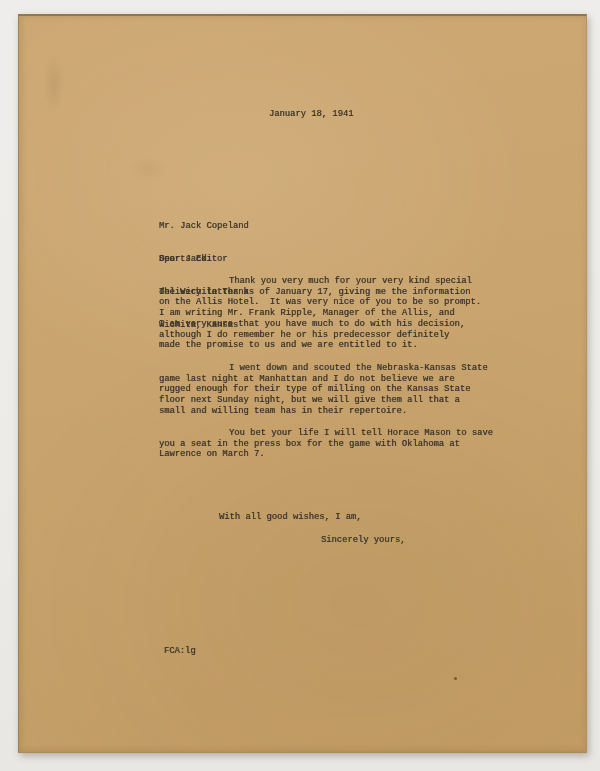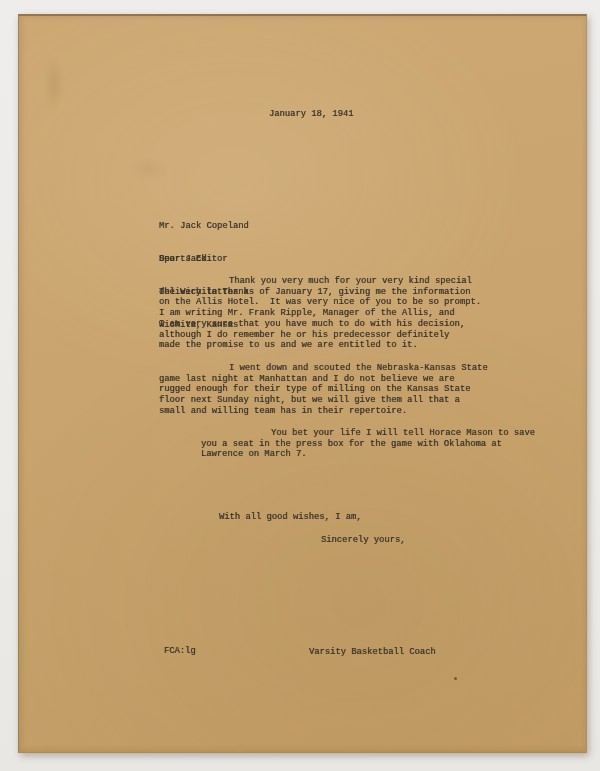--- a/index.html
+++ b/index.html
@@ -60,21 +60,21 @@
   }
   .addr-block .txt-line { line-height: 11px; }
   .addr-block { line-height: 11px; }
   .para { width: 390px; text-indent: 70px; }
   .sig-block { line-height: 11px; }
   .date    { left: 250px; top: 93px;  }
   .addr    { left: 140px; top: 183px; }
   .salut   { left: 140px; top: 238px; }
   .para1   { left: 140px; top: 260px; }
   .para2   { left: 140px; top: 347px; }
-  .para3   { left: 140px; top: 412px; margin-left: 42px; }
+  .para3   { left: 140px; top: 412px; }
   .para4   { left: 140px; top: 456px; }
   .closing { left: 200px; top: 496px; }
   .valed   { left: 302px; top: 519px; }
   .sig     { left: 290px; top: 609px; }
   .initials{ left: 145px; top: 630px; }
 </style>
 </head>
 <body>
 
 <div class="scan-bg">
@@ -108,19 +108,18 @@
 floor next Sunday night, but we will give them all that a
 small and willing team has in their repertoire.</div>
     <div class="txt para para3">You bet your life I will tell Horace Mason to save
 you a seat in the press box for the game with Oklahoma at
 Lawrence on March 7.</div>
 
     <div class="txt closing">With all good wishes, I am,</div>
     <div class="txt valed">Sincerely yours,</div>
 
     <div class="txt sig sig-block">
-      <div>Varsity Basketball Coach</div>
     </div>
 
     <div class="txt initials">FCA:lg</div>
 
   </div>
 </div>
 
 </body></html>

